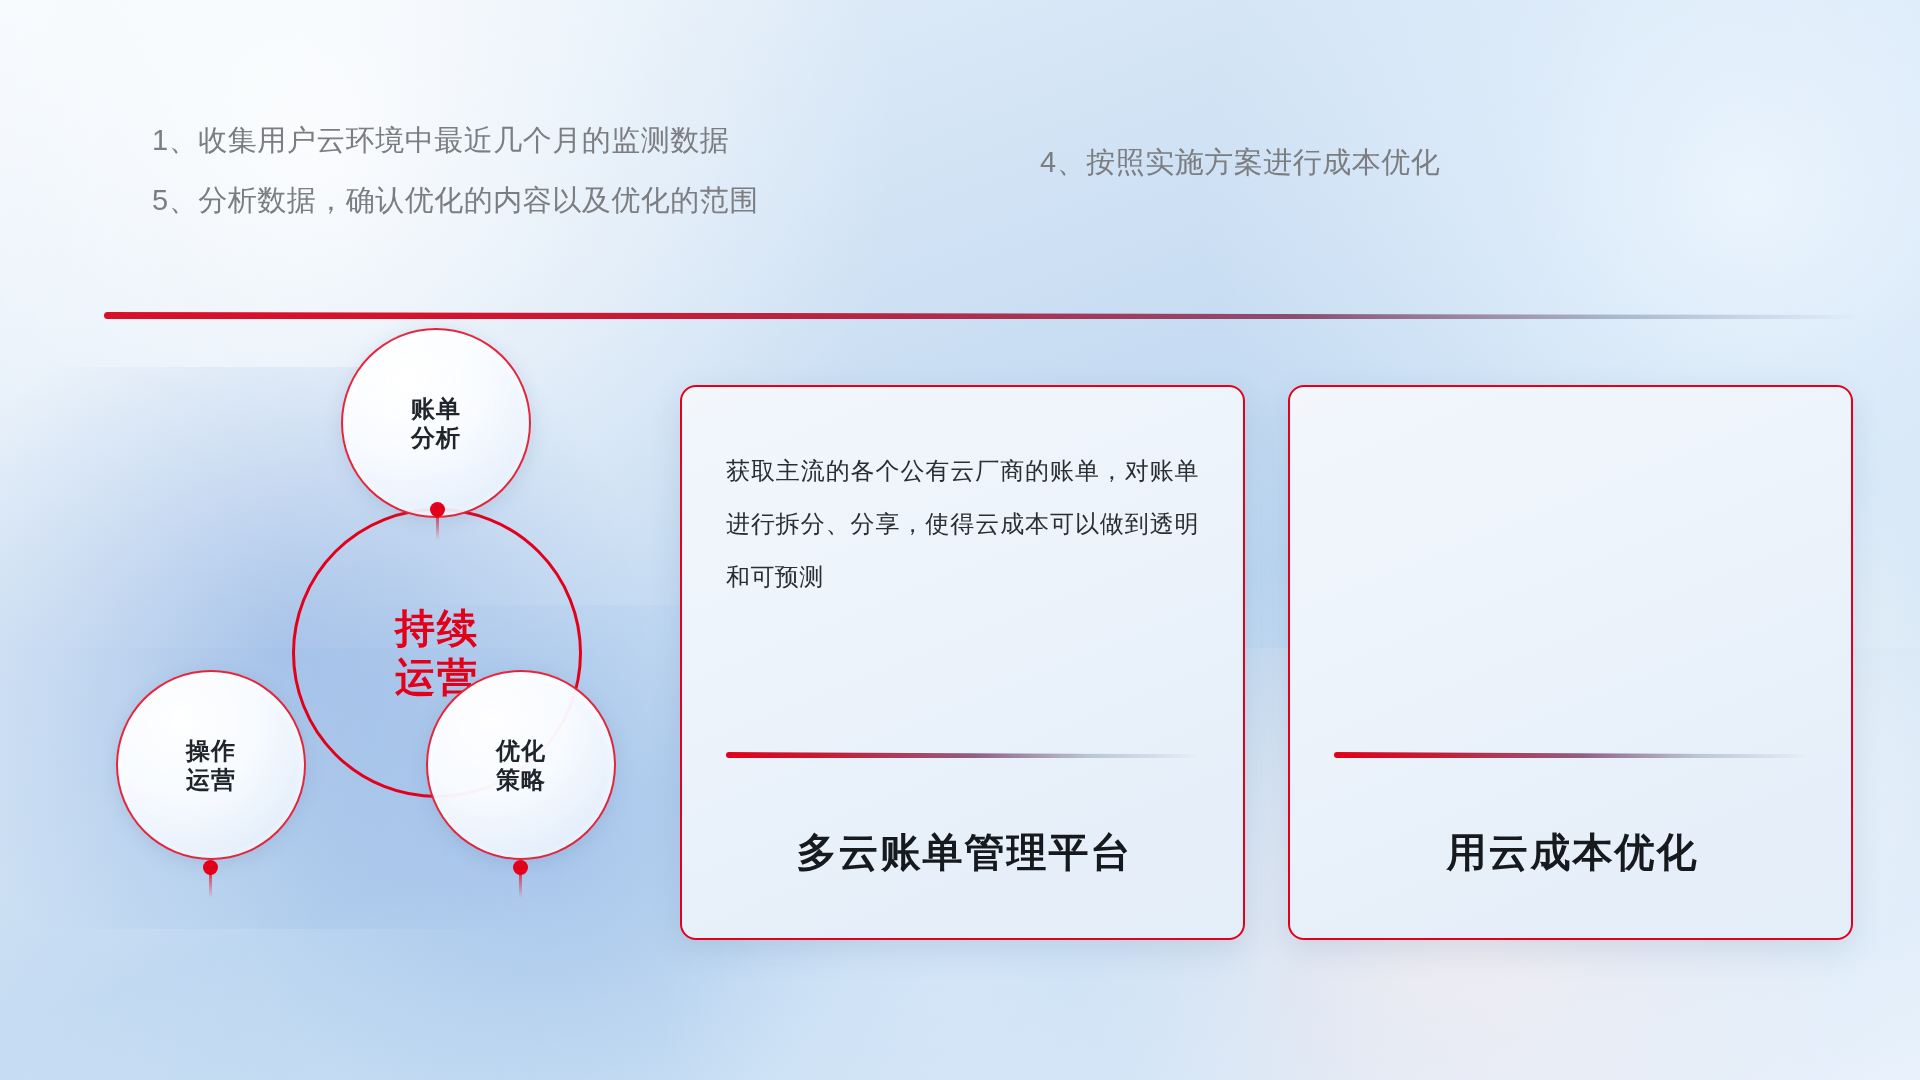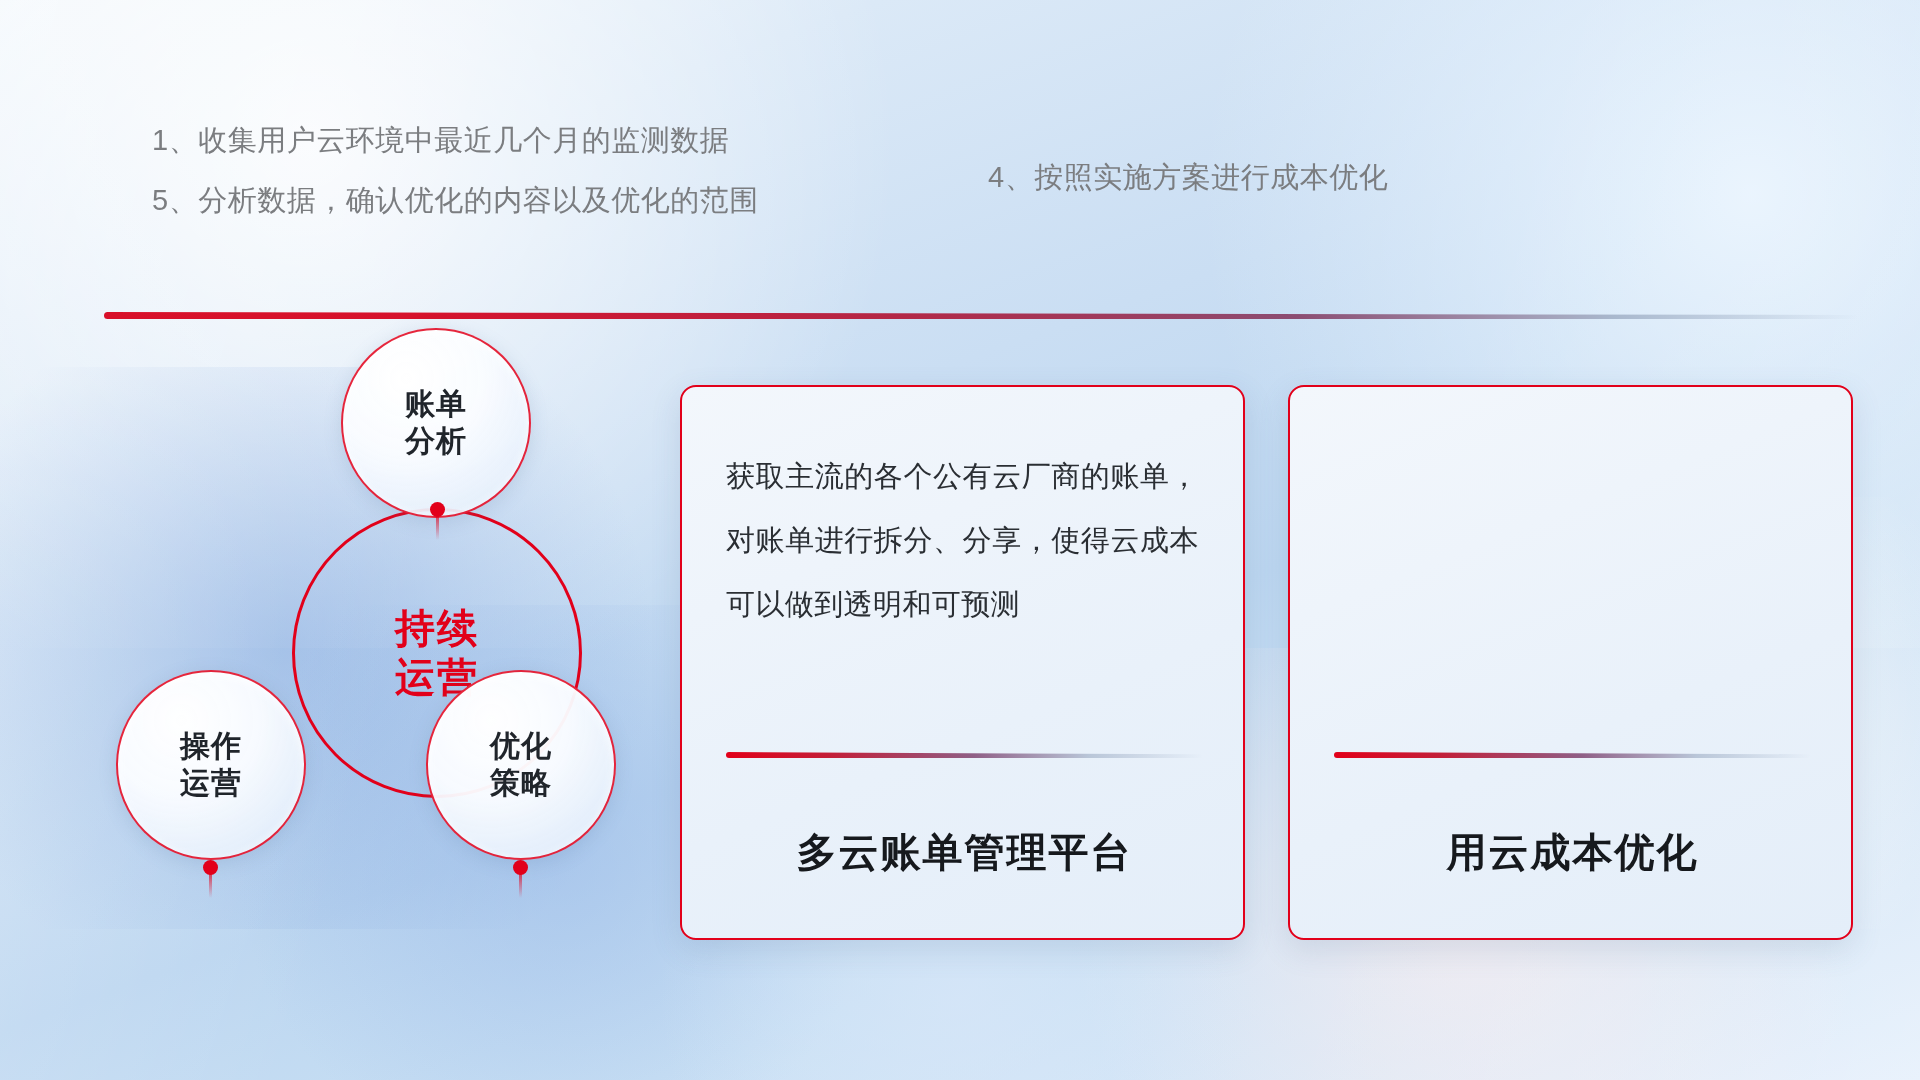--- a/index.html
+++ b/index.html
@@ -50,21 +50,21 @@
     background:linear-gradient(105deg, rgba(255,255,255,.28) 0%, rgba(255,255,255,0) 26%,
                rgba(255,255,255,0) 70%, rgba(255,255,255,.22) 100%);
   }
 
   
   .steps{
     position:absolute; top:110px; left:0; width:1920px; height:190px;
   }
   .step-col{ position:absolute; }
   .col-left{ left:152px; top:16px; }
-  .col-right{ left:988px; top:38px;margin-top:15px; }
+  .col-right{ left:1040px; top:38px; }
   .step-line{
     font-size:29px;
     color:#7b7d80;
     line-height:1;
     margin-bottom:31px;
     white-space:nowrap;
     letter-spacing:.5px;
   }
 
   
@@ -84,21 +84,21 @@
   }
   .bubble{
     position:absolute; width:190px; height:190px; border-radius:50%;
     border:2px solid rgba(226,0,26,.85);
     background:
       radial-gradient(circle at 34% 26%, rgba(255,255,255,.99) 0%, rgba(250,252,255,.96) 42%, rgba(232,241,252,.92) 78%, rgba(222,234,250,.9) 100%);
     box-shadow:0 4px 18px rgba(90,120,160,.18), inset 0 2px 10px rgba(255,255,255,.9);
     display:flex; align-items:center; justify-content:center;
   }
   .bubble span{
-    font-size:30px; font-weight:bold; color:#20252b; line-height:1.22;
+    font-size:24px; font-weight:bold; color:#20252b; line-height:1.22;
     text-align:center; letter-spacing:1px;
   }
   .b-top{ left:245px; top:-12px; }
   .b-left{ left:20px; top:330px; }
   .b-right{ left:330px; top:330px; }
   .center-label{
     position:absolute; left:196px; top:168px; width:290px; height:290px;
     display:flex; align-items:center; justify-content:center;
   }
   .center-label span{
@@ -121,21 +121,21 @@
   .card{
     position:absolute; top:385px; width:565px; height:555px;
     border:2px solid #e2001a; border-radius:16px;
     background:linear-gradient(158deg,#f3f7fc 0%, #eef4fb 30%, #e9f1fa 60%, #e4eef9 100%);
     box-shadow:0 10px 30px rgba(80,110,150,.16);
     padding:58px 44px 0 44px;
   }
   .card-1{ left:680px; }
   .card-2{ left:1288px; }
   .card-body{
-    font-size:29px; color:#2a2e33; line-height:2.2;
+    font-size:24px; color:#2a2e33; line-height:2.2;
     text-align:justify; text-justify:inter-ideograph;
     letter-spacing:.4px;
   }
   .card-rule{
     position:absolute; left:44px; bottom:180px; width:477px; height:6px;
     background:linear-gradient(90deg,#e2001a 0%, #c31e38 22%, #8f5f86 52%, #b9c6d8 76%, rgba(220,232,245,0) 100%);
     border-radius:3px;
     clip-path:polygon(0 0, 100% 38%, 100% 100%, 0 100%);
   }
   .card-title{

